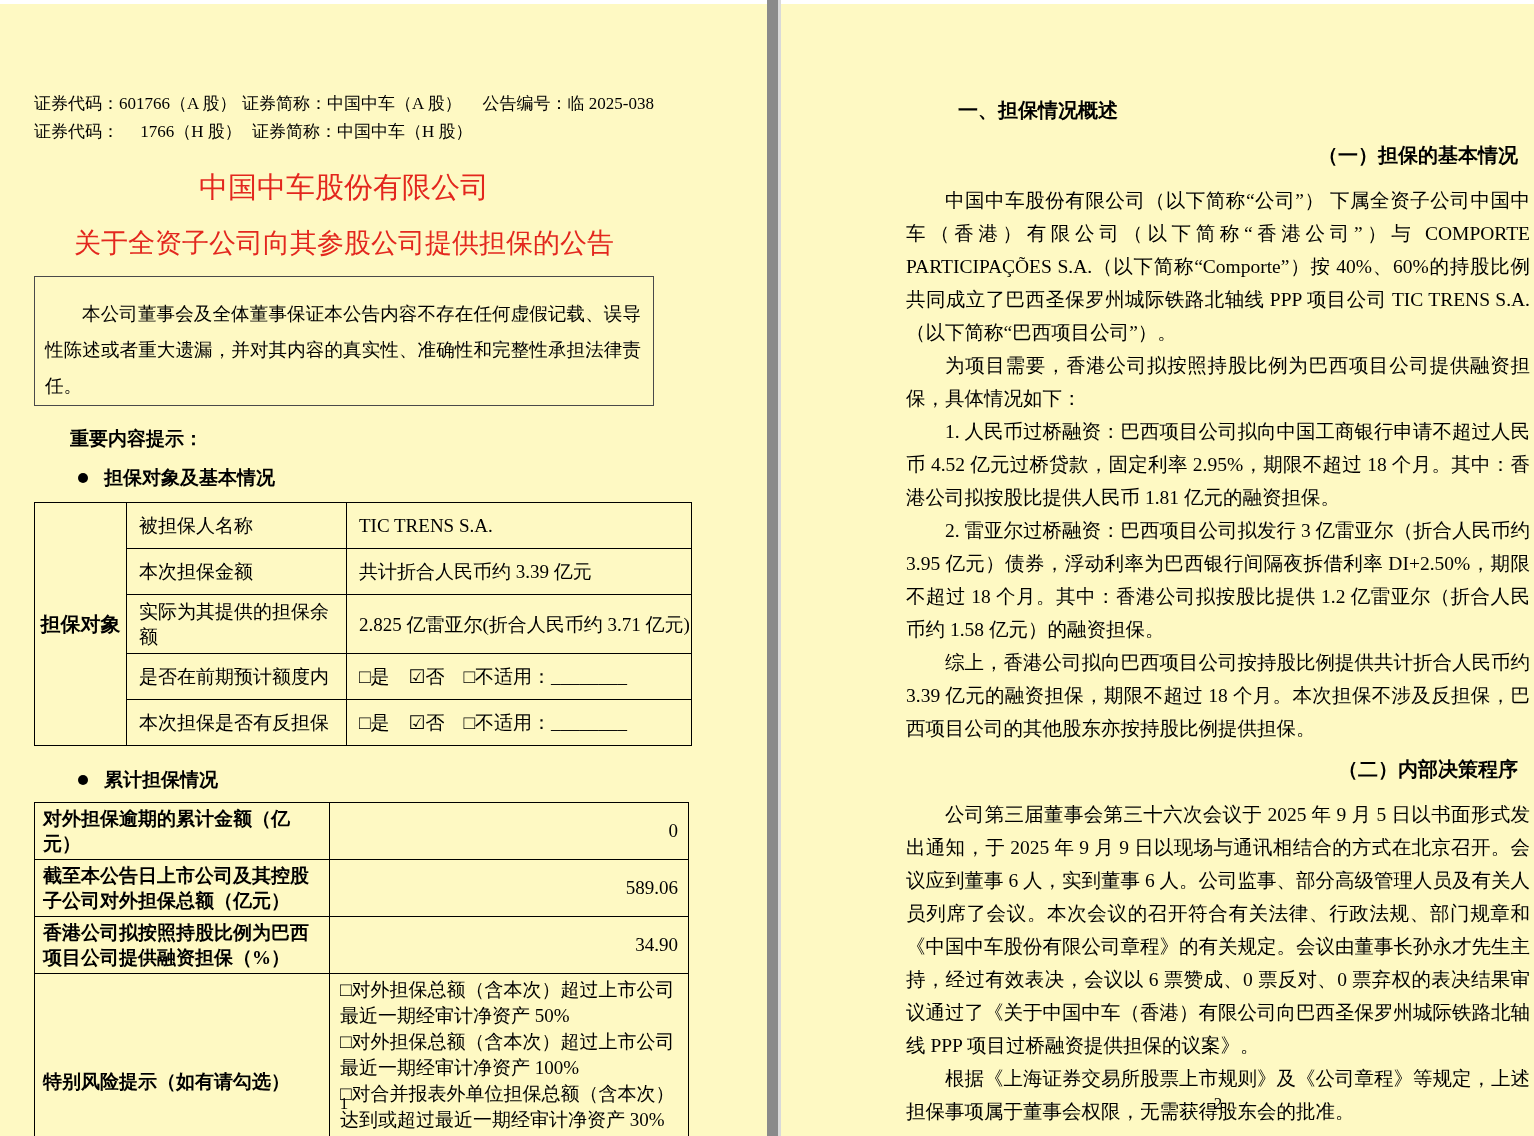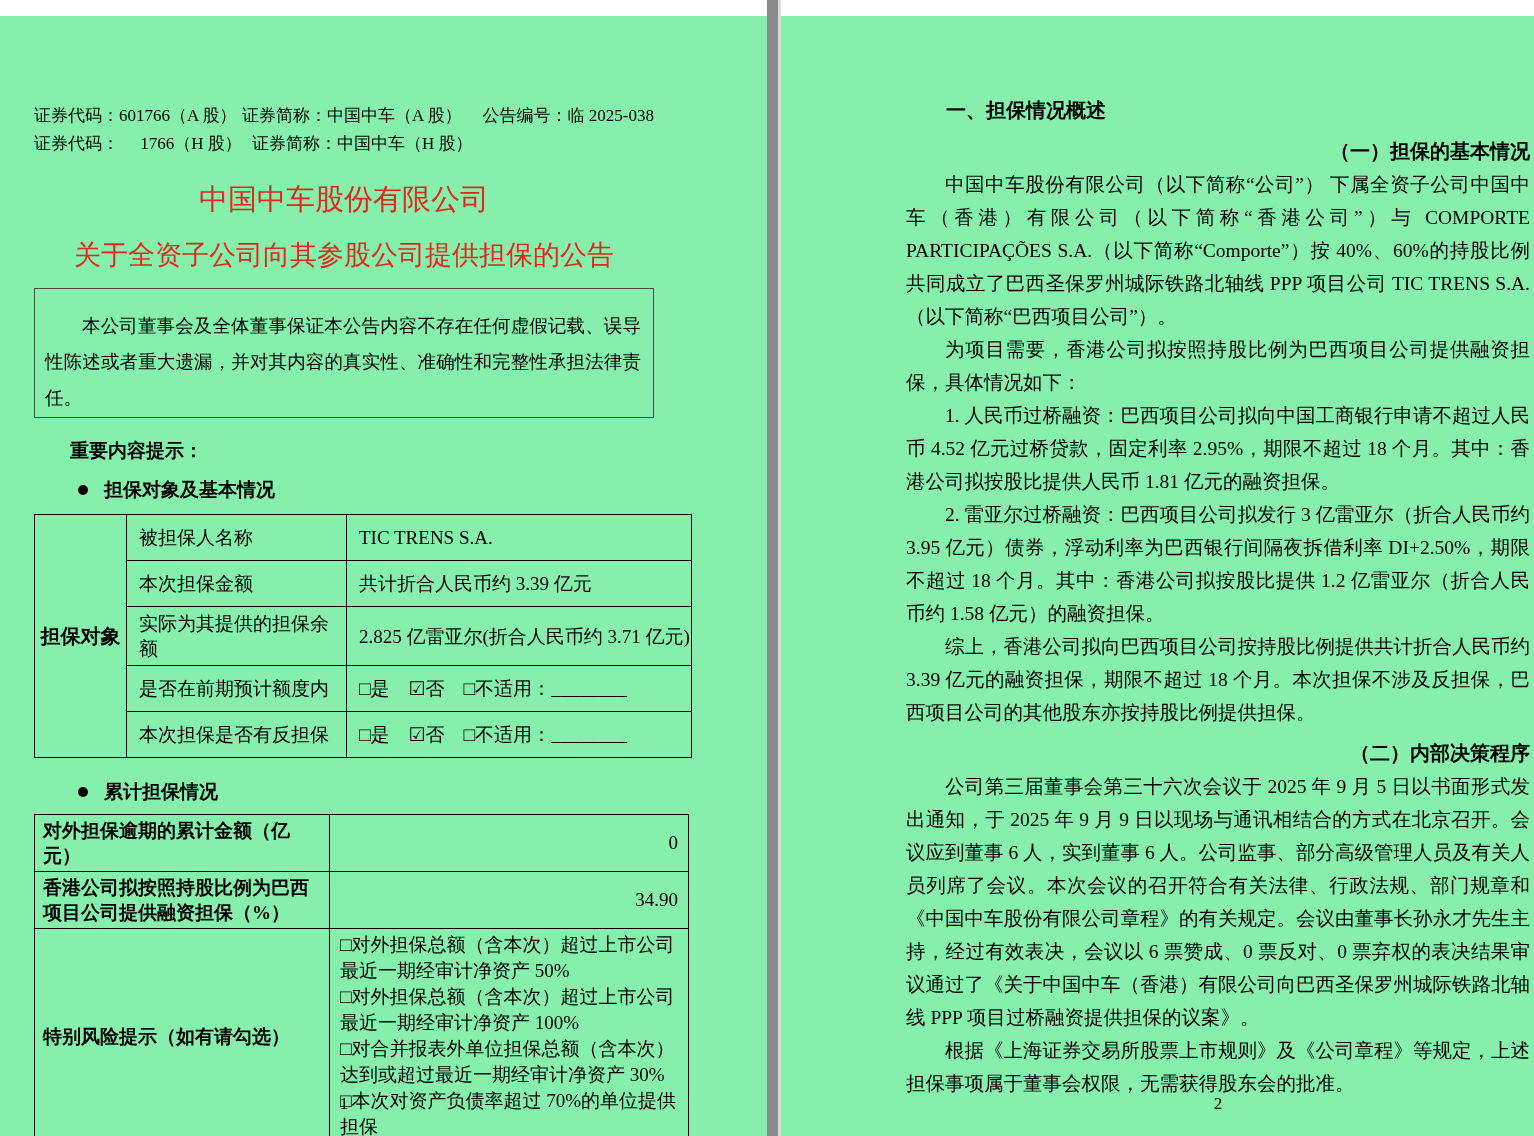--- a/index.html
+++ b/index.html
@@ -14,21 +14,21 @@
   .canvas{position:absolute;inset:0;}
 
   
   .divider{
     position:absolute;top:0;bottom:0;left:767px;width:11px;
     background:#8a8a8a;
     border-right:3px solid #d9d9d9;
   }
 
   
-  .page{position:absolute;top:16px;bottom:0;background:#86efac;}
+  .page{position:absolute;top:4px;bottom:0;background:#fef9c3;}
   .page-left{left:0;width:767px;}
   .page-right{left:781px;width:753px;}
 
   .page-left .content{padding:86px 0 0 34px;width:620px;}
   .page-right .content{padding:78px 0 0 125px;width:624px;}
 
   
   .hdr-row{display:flex;font-size:17px;line-height:28px;white-space:pre;}
   .hdr-col1{width:218px;}
   .hdr-col2{width:252px;}
@@ -90,21 +90,21 @@
 
   .page-num{
     position:absolute;bottom:22px;font-size:17px;text-align:center;
   }
   .page-left .page-num{left:34px;width:620px;}
   .page-right .page-num{left:125px;width:624px;}
 
   
   .doc-h{
     font-weight:bold;font-size:20px;line-height:33px;
-    padding-left:2em;margin:0;
+    padding-left:2em;margin:12px;
     font-family:"Liberation Sans","DejaVu Sans",sans-serif;
   }
   .doc-h.mt{margin-top:8px;text-align:right;}
   .para{
     font-size:19.5px;line-height:33px;margin:0;
     text-align:justify;text-indent:2em;
   }
 </style>
 </head>
 <body>
@@ -168,20 +168,24 @@
       <div class="bullet-line" style="margin-top:20px;">
         <span class="bullet-dot"></span>
         <span>累计担保情况</span>
       </div>
 
       <table class="t2">
         <tbody>
             <tr class="r1">
           <td class="c-lbl">对外担保逾期的累计金额（亿元）</td>
           <td class="c-val num">0</td>
+        </tr>
+        <tr class="r2">
+          <td class="c-lbl">截至本公告日上市公司及其控股子公司对外担保总额（亿元）</td>
+          <td class="c-val num">589.06</td>
         </tr>
         <tr class="r3">
           <td class="c-lbl">香港公司拟按照持股比例为巴西项目公司提供融资担保（%）</td>
           <td class="c-val num">34.90</td>
         </tr>
         <tr class="r4">
           <td class="c-lbl">特别风险提示（如有请勾选）</td>
           <td class="c-val">
             <p class="check-line">□对外担保总额（含本次）超过上市公司最近一期经审计净资产 50%</p>
             <p class="check-line">□对外担保总额（含本次）超过上市公司最近一期经审计净资产 100%</p>

